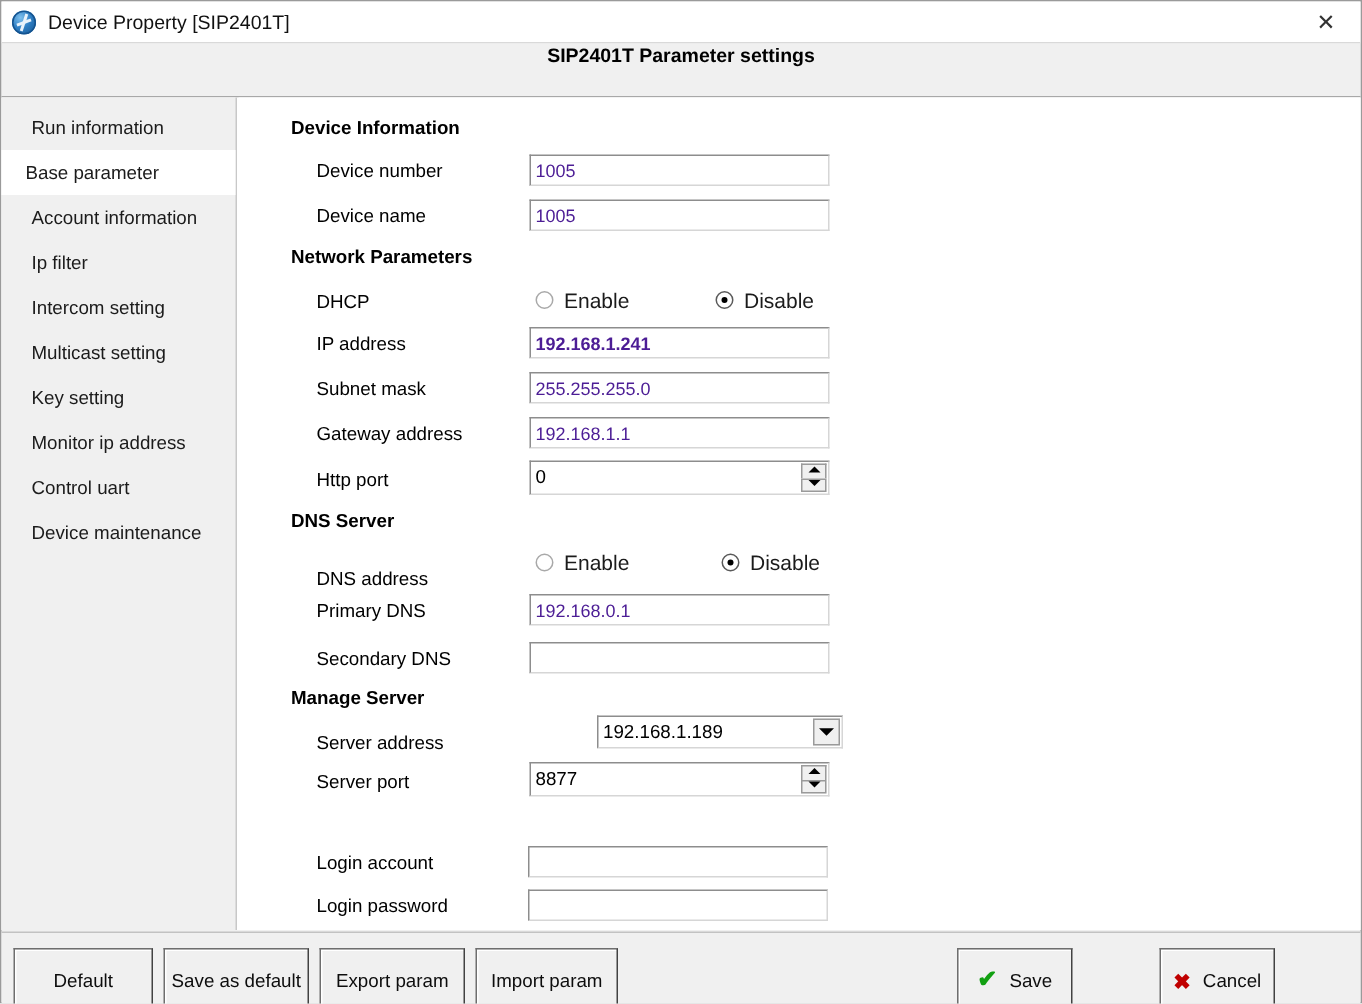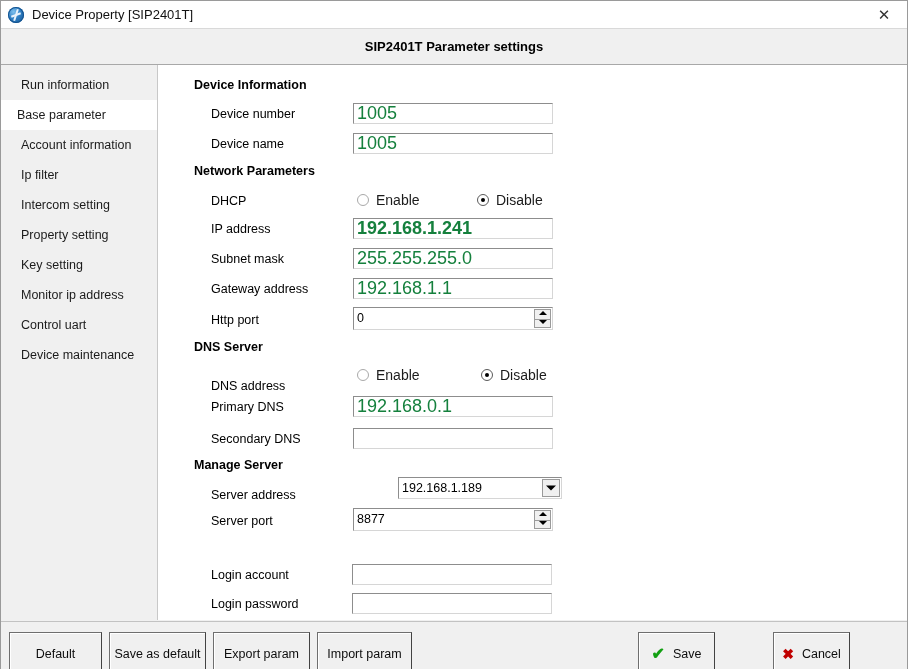--- a/index.html
+++ b/index.html
@@ -82,21 +82,21 @@
 
   
   #header {
     position: absolute;
     left: 0; top: 28px;
     width: 906px;
     height: 35px;
     background: #f0f0f0;
     border-bottom: 1px solid #a8a8a8;
     display: flex;
-    align-items: center;
+    align-items: flex-start;
     justify-content: center;
   }
   #header-title {
     font-size: 13px;
     font-weight: bold;
     color: #000;
     letter-spacing: 0px;
   }
 
   
@@ -161,22 +161,22 @@
   .tinput {
     position: absolute;
     box-sizing: border-box;
     height: 21px;
     background: #ffffff;
     border-top: 1px solid #8d8d8d;
     border-left: 1px solid #8d8d8d;
     border-right: 1px solid #d6d6d6;
     border-bottom: 1px solid #d6d6d6;
     font-family: "Liberation Sans", sans-serif;
-    font-size: 18px;
-    color: #15803d;
+    font-size: 12px;
+    color: #4c1d95;
     padding: 0 0 0 3px;
     line-height: 19px;
     outline: none;
   }
 
   
   .spin-wrap {
     position: absolute;
     box-sizing: border-box;
     height: 23px;
@@ -345,21 +345,21 @@
   </div>
 
   <div id="body">
 
     <div id="sidebar">
       <div class="nav-item" style="margin-top:5px;">Run information</div>
       <div class="nav-item selected">Base parameter</div>
       <div class="nav-item">Account information</div>
       <div class="nav-item">Ip filter</div>
       <div class="nav-item">Intercom setting</div>
-      <div class="nav-item">Property setting</div>
+      <div class="nav-item">Multicast setting</div>
       <div class="nav-item">Key setting</div>
       <div class="nav-item">Monitor ip address</div>
       <div class="nav-item">Control uart</div>
       <div class="nav-item">Device maintenance</div>
     </div>
 
     <div id="content">
 
       <div class="section-head" style="left:35px; top:13px;">Device Information</div>
 

